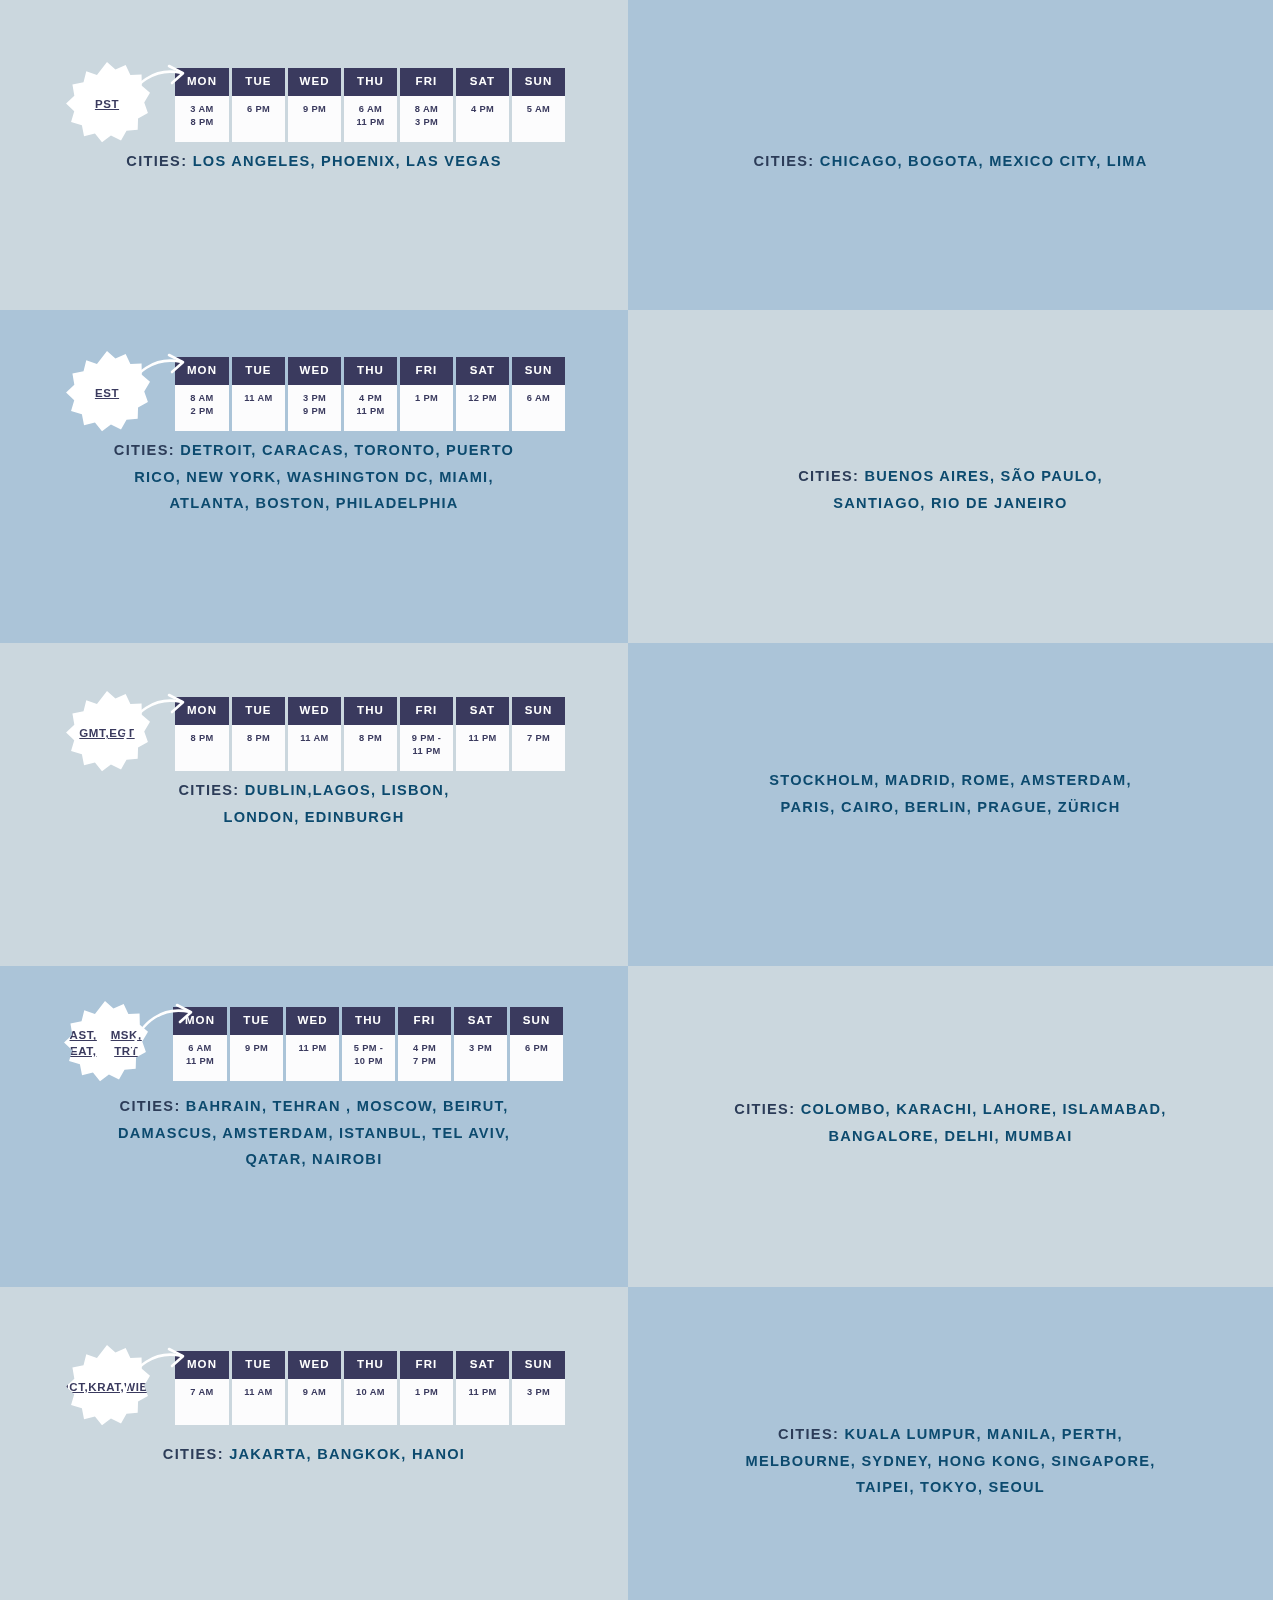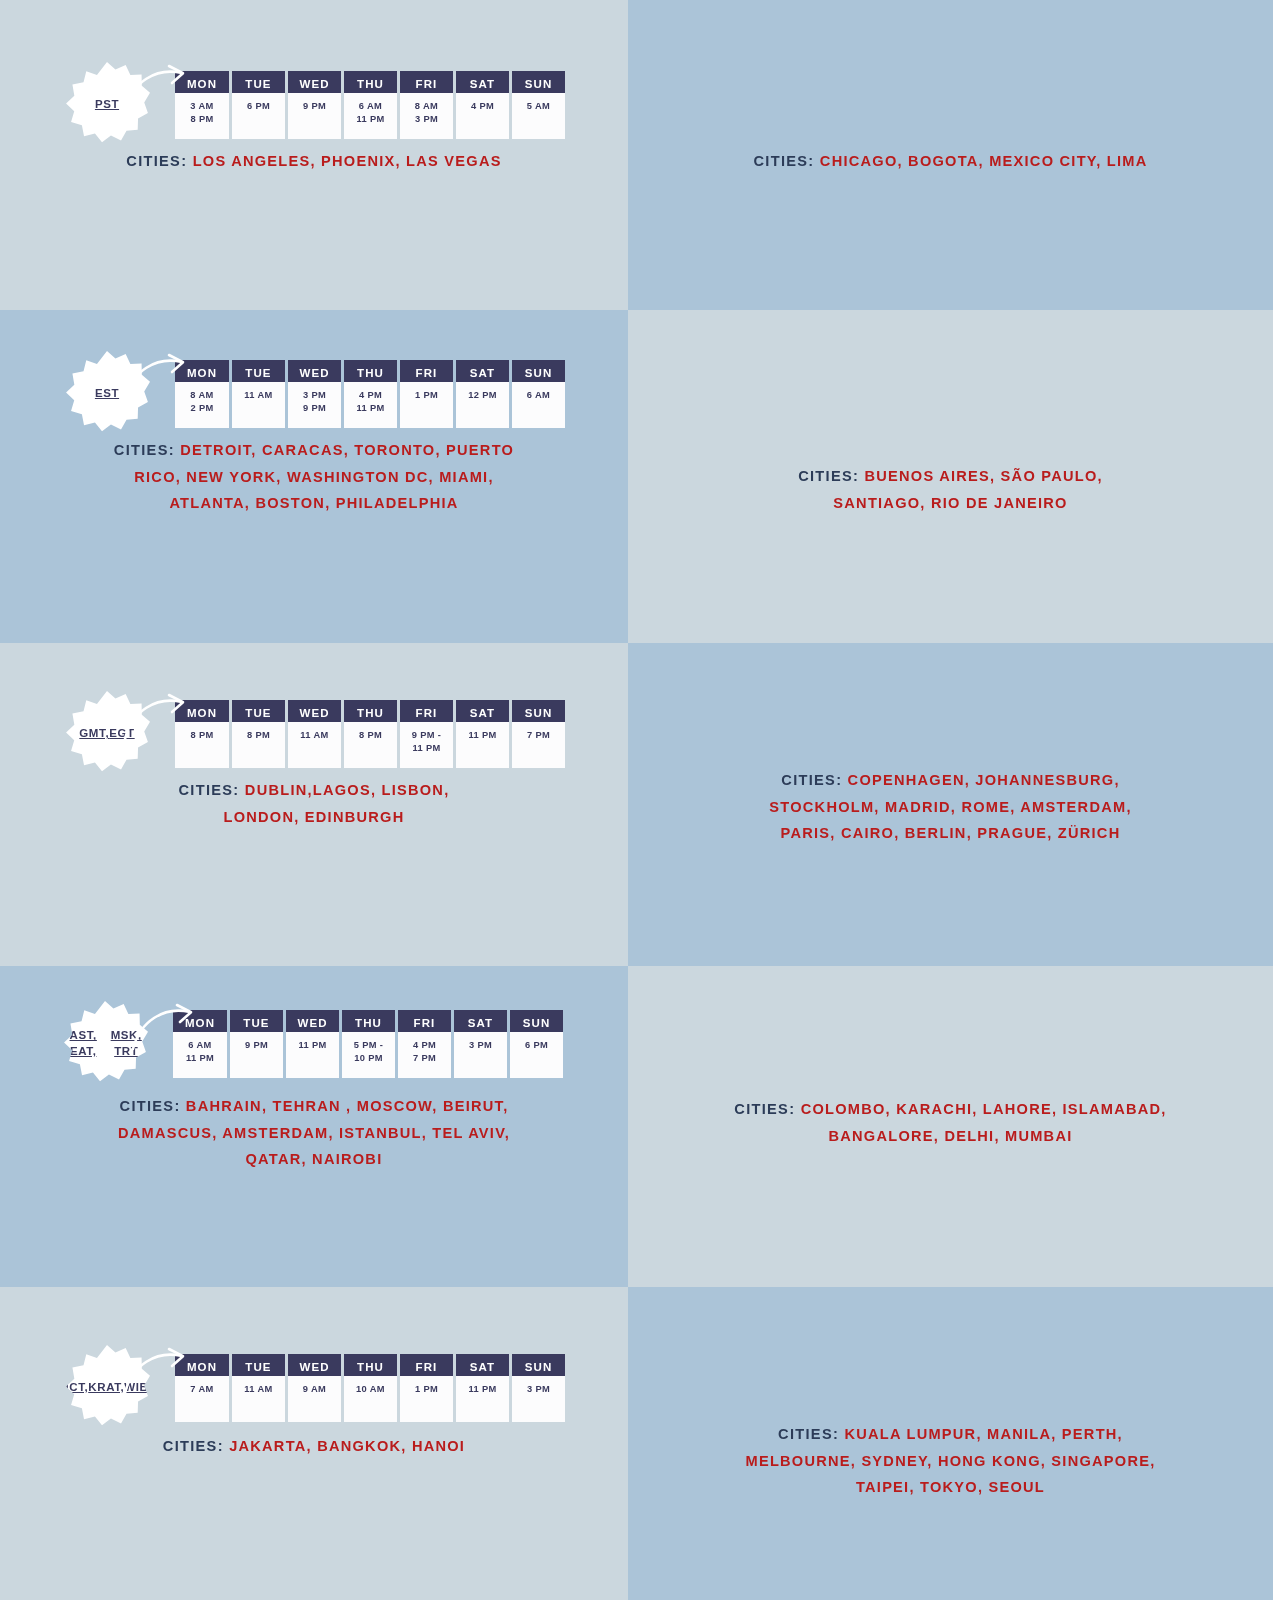--- a/index.html
+++ b/index.html
@@ -71,21 +71,21 @@
     border-collapse: separate;
     border-spacing: 3px 0;
     table-layout: fixed;
   }
   .week-table th {
     background: #3a3a5e;
     color: #ffffff;
     font-size: 11.5px;
     font-weight: bold;
     letter-spacing: 1.1px;
-    padding: 7px 2px 0;
+    padding: 7px 2px 6px;
     text-align: center;
     border-bottom: 3px solid transparent;
   }
   .week-table td {
     background: #fcfcfd;
     color: #3a3a5e;
     font-size: 9.3px;
     font-weight: bold;
     letter-spacing: 0.35px;
     text-align: center;
@@ -104,21 +104,21 @@
   .cities {
     color: #40506b;
     font-size: 14.6px;
     font-weight: bold;
     letter-spacing: 1.25px;
     line-height: 1.82;
     text-align: center;
     max-width: 560px;
   }
   .cities .label { color: #2c3c58; letter-spacing: 1.3px; }
-  .cities .list  { font-weight: bold; color: #b91c1c; }
+  .cities .list  { font-weight: bold; color: #0c4a6e; }
 </style>
 </head>
 <body>
 
 <div class="grid" id="grid">
     <div class="panel bg-light">
       <div class="zone" style="top: 62px; left: 64px;">
         <div class="row-top">
           <div class="badge">
             <span>PST</span>
@@ -332,21 +332,20 @@
   <path d="M47 6 L61 13.2 L50 23" stroke="#ffffff" stroke-width="2.6" stroke-linecap="round" stroke-linejoin="round" fill="none"></path>
 </svg>
       </div>
       <div class="cities" style="position: absolute; top: 134px; left: 0px; right: 0px; margin: 0px auto; max-width: 470px;">
         <div><span class="label">CITIES:</span> <span class="list">DUBLIN,LAGOS, LISBON,</span></div>
         <div><span class="list">LONDON, EDINBURGH</span></div>
       </div>
     </div>
     <div class="panel bg-dark">
       <div class="cities" style="position: absolute; top: 124px; left: 0px; right: 0px; margin: 0px auto; max-width: 520px;">
-        <div><span class="label">CITIES:</span> <span class="list">COPENHAGEN, JOHANNESBURG,</span></div>
         <div><span class="list">STOCKHOLM, MADRID, ROME, AMSTERDAM,</span></div>
         <div><span class="list">PARIS, CAIRO, BERLIN, PRAGUE, ZÜRICH</span></div>
       </div>
     </div>
     <div class="panel bg-dark">
       <div class="zone" style="top: 35px; left: 62px;">
         <div class="row-top">
           <div class="badge">
             <span>AST, EAT,</span>
             <span>MSK, TRT</span>
@@ -479,21 +478,21 @@
             </tbody>
           </table>
         </div>
       </div>
       <div class="arrow" style="left: 122px; top: 56px;">
         <svg width="72" height="56" viewBox="0 0 72 56" fill="none" aria-hidden="true">
   <path d="M3 50 C 10 22, 34 7, 60 13" stroke="#ffffff" stroke-width="2.6" stroke-linecap="round" fill="none"></path>
   <path d="M47 6 L61 13.2 L50 23" stroke="#ffffff" stroke-width="2.6" stroke-linecap="round" stroke-linejoin="round" fill="none"></path>
 </svg>
       </div>
-      <div class="cities" style="position: absolute; top: 146px; left: 0px; right: 0px; margin: 0px auto; max-width: 470px;">
+      <div class="cities" style="position: absolute; top: 146px; left: 0px; right: 0px; margin: 8px auto; max-width: 470px;">
         <div><span class="label">CITIES:</span> <span class="list">JAKARTA, BANGKOK, HANOI</span></div>
       </div>
     </div>
     <div class="panel bg-dark">
       <div class="cities" style="position: absolute; top: 134px; left: 0px; right: 0px; margin: 0px auto; max-width: 520px;">
         <div><span class="label">CITIES:</span> <span class="list">KUALA LUMPUR, MANILA, PERTH,</span></div>
         <div><span class="list">MELBOURNE, SYDNEY, HONG KONG, SINGAPORE,</span></div>
         <div><span class="list">TAIPEI, TOKYO, SEOUL</span></div>
       </div>
     </div>

